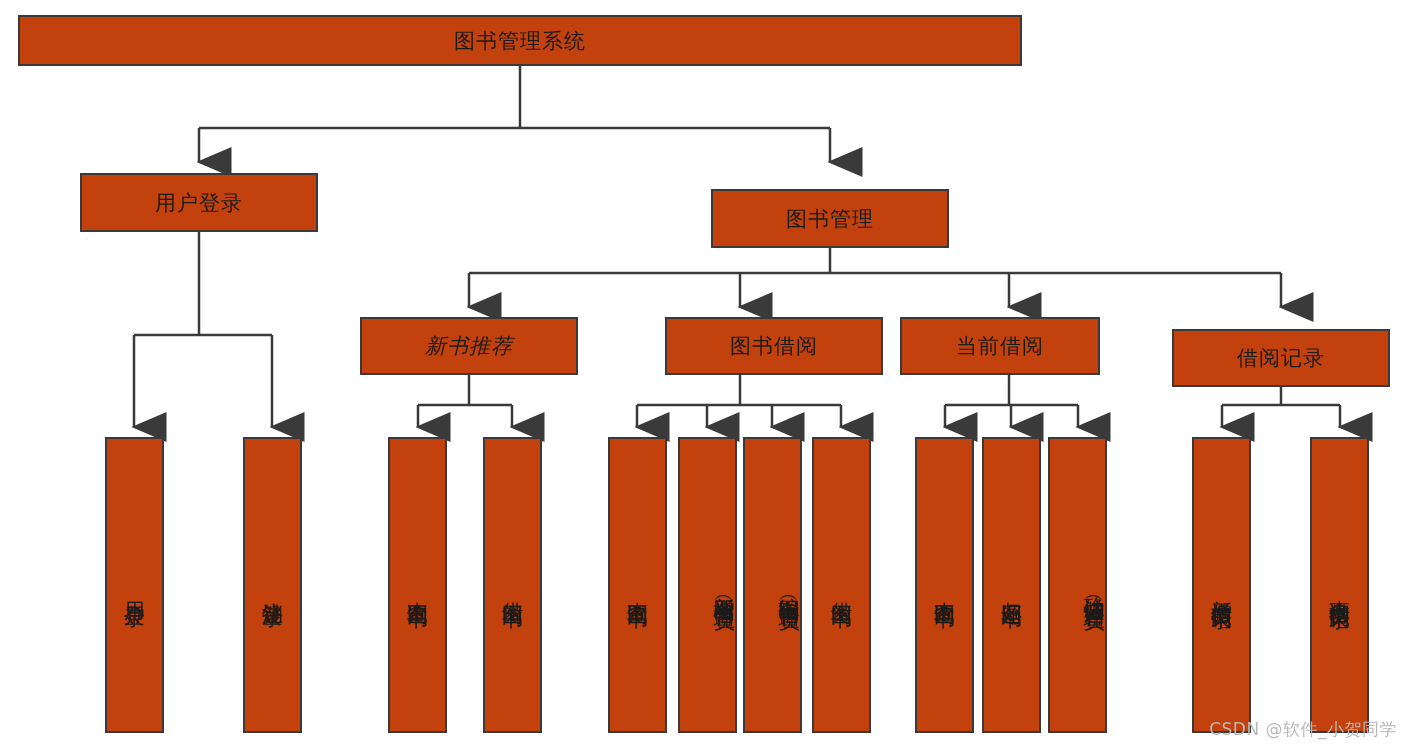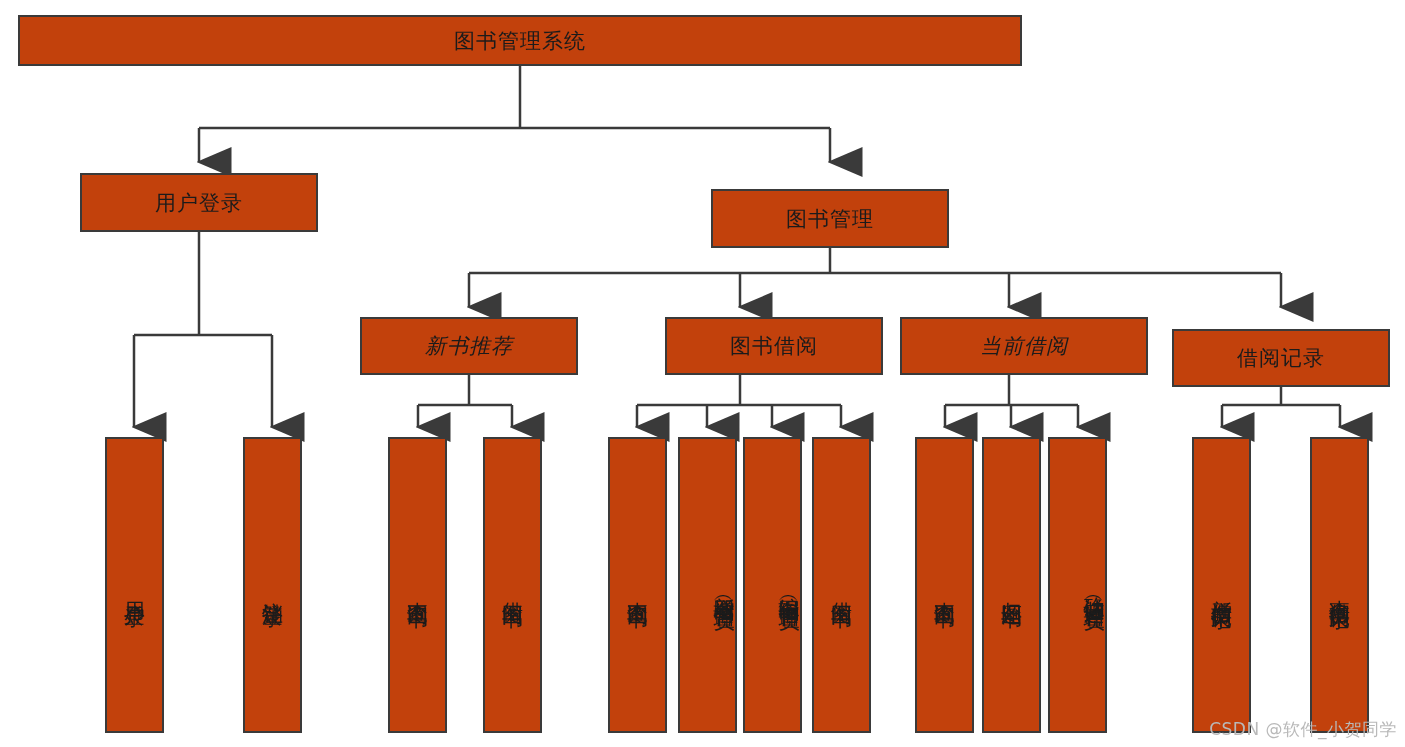--- a/index.html
+++ b/index.html
@@ -123,21 +123,21 @@
 <div class="node horiz" style="left:711px; top:173px; width:238px; height:59px;margin-top:16px;">
   <span>图书管理</span>
 </div>
 
 <div class="node horiz" style="left:360px; top:317px; width:218px; height:58px;font-style:italic;">
   <span>新书推荐</span>
 </div>
 <div class="node horiz" style="left:631px; top:317px; width:218px; height:58px;margin-left:34px;">
   <span>图书借阅</span>
 </div>
-<div class="node horiz" style="left:900px; top:317px; width:248px; height:58px;font-style:italic;">
+<div class="node horiz" style="left:900px; top:317px; width:200px; height:58px;">
   <span>当前借阅</span>
 </div>
 <div class="node horiz" style="left:1172px; top:329px; width:218px; height:58px;font-family:Liberation Mono, monospace;">
   <span>借阅记录</span>
 </div>
 
 <div class="node vert center" style="left:105px; top:437px; width:59px; height:296px;">
   <span>用户登录</span>
 </div>
 <div class="node vert center" style="left:243px; top:437px; width:59px; height:296px;">

